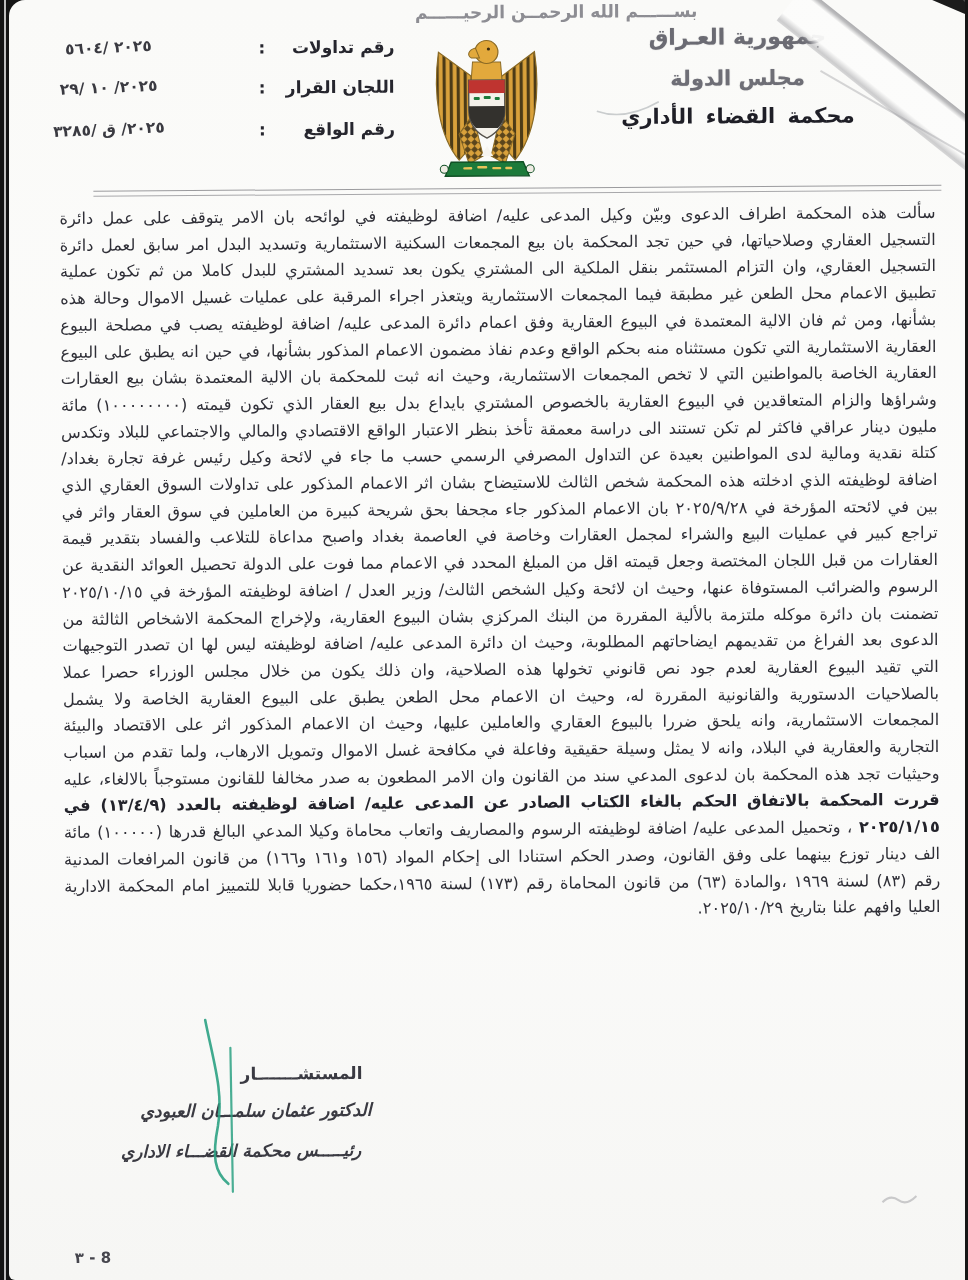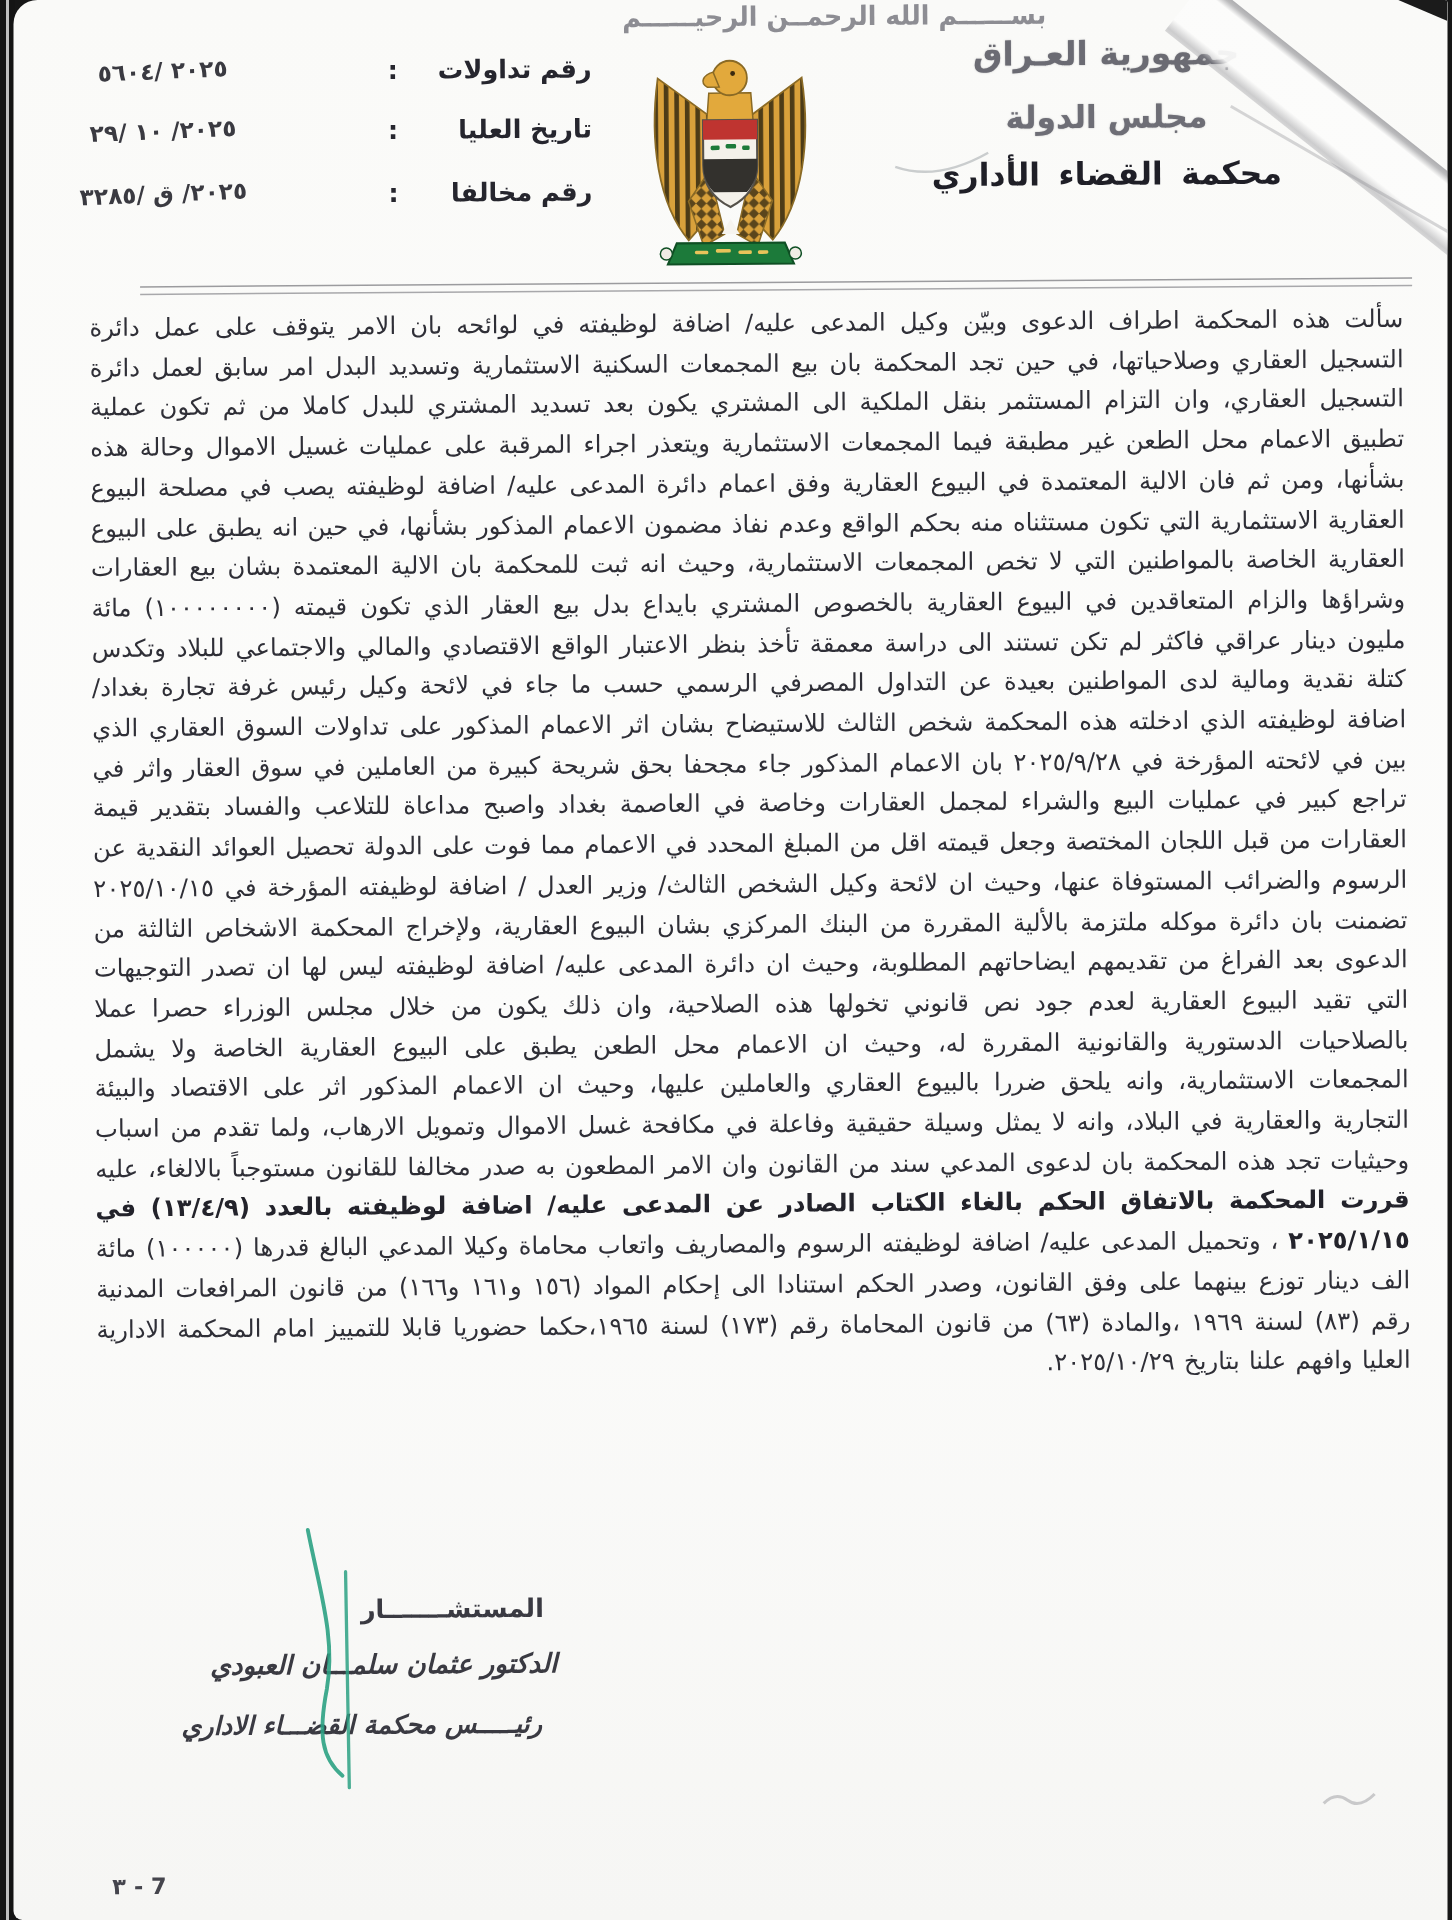--- a/index.html
+++ b/index.html
@@ -152,49 +152,49 @@
     <div class="fields">
       <div class="frow r1">
         <div class="lab">
           <span>رقم تداولات</span>
           <span class="colon">:</span>
         </div>
         <div class="val">٢٠٢٥ /٥٦٠٤</div>
       </div>
       <div class="frow r2">
         <div class="lab">
-          <span>تاريخ العليا</span>
+          <span>اللجان القرار</span>
           <span class="colon">:</span>
         </div>
         <div class="val">٢٠٢٥/ ١٠ /٢٩</div>
       </div>
       <div class="frow r3">
         <div class="lab">
-          <span>رقم مخالفا</span>
+          <span>رقم الواقع</span>
           <span class="colon">:</span>
         </div>
         <div class="val">٢٠٢٥/ ق /٣٢٨٥</div>
       </div>
     </div>
 
     <div class="rule"></div>
 
     <div class="body-text"><span>سألت هذه المحكمة اطراف الدعوى وبيّن وكيل المدعى عليه/ اضافة لوظيفته في لوائحه بان الامر يتوقف على عمل دائرة التسجيل العقاري وصلاحياتها، في حين تجد المحكمة بان بيع المجمعات السكنية الاستثمارية وتسديد البدل امر سابق لعمل دائرة التسجيل العقاري، وان التزام المستثمر بنقل الملكية الى المشتري يكون بعد تسديد المشتري للبدل كاملا من ثم تكون عملية تطبيق الاعمام محل الطعن غير مطبقة فيما المجمعات الاستثمارية ويتعذر اجراء المرقبة على عمليات غسيل الاموال وحالة هذه بشأنها، ومن ثم فان الالية المعتمدة في البيوع العقارية وفق اعمام دائرة المدعى عليه/ اضافة لوظيفته يصب في مصلحة البيوع العقارية الاستثمارية التي تكون مستثناه منه بحكم الواقع وعدم نفاذ مضمون الاعمام المذكور بشأنها، في حين انه يطبق على البيوع العقارية الخاصة بالمواطنين التي لا تخص المجمعات الاستثمارية، وحيث انه ثبت للمحكمة بان الالية المعتمدة بشان بيع العقارات وشراؤها والزام المتعاقدين في البيوع العقارية بالخصوص المشتري بايداع بدل بيع العقار الذي تكون قيمته (١٠٠٠٠٠٠٠٠) مائة مليون دينار عراقي فاكثر لم تكن تستند الى دراسة معمقة تأخذ بنظر الاعتبار الواقع الاقتصادي والمالي والاجتماعي للبلاد وتكدس كتلة نقدية ومالية لدى المواطنين بعيدة عن التداول المصرفي الرسمي حسب ما جاء في لائحة وكيل رئيس غرفة تجارة بغداد/ اضافة لوظيفته الذي ادخلته هذه المحكمة شخص الثالث للاستيضاح بشان اثر الاعمام المذكور على تداولات السوق العقاري الذي بين في لائحته المؤرخة في ٢٠٢٥/٩/٢٨ بان الاعمام المذكور جاء مجحفا بحق شريحة كبيرة من العاملين في سوق العقار واثر في تراجع كبير في عمليات البيع والشراء لمجمل العقارات وخاصة في العاصمة بغداد واصبح مداعاة للتلاعب والفساد بتقدير قيمة العقارات من قبل اللجان المختصة وجعل قيمته اقل من المبلغ المحدد في الاعمام مما فوت على الدولة تحصيل العوائد النقدية عن الرسوم والضرائب المستوفاة عنها، وحيث ان لائحة وكيل الشخص الثالث/ وزير العدل / اضافة لوظيفته المؤرخة في ٢٠٢٥/١٠/١٥ تضمنت بان دائرة موكله ملتزمة بالألية المقررة من البنك المركزي بشان البيوع العقارية، ولإخراج المحكمة الاشخاص الثالثة من الدعوى بعد الفراغ من تقديمهم ايضاحاتهم المطلوبة، وحيث ان دائرة المدعى عليه/ اضافة لوظيفته ليس لها ان تصدر التوجيهات التي تقيد البيوع العقارية لعدم جود نص قانوني تخولها هذه الصلاحية، وان ذلك يكون من خلال مجلس الوزراء حصرا عملا بالصلاحيات الدستورية والقانونية المقررة له، وحيث ان الاعمام محل الطعن يطبق على البيوع العقارية الخاصة ولا يشمل المجمعات الاستثمارية، وانه يلحق ضررا بالبيوع العقاري والعاملين عليها، وحيث ان الاعمام المذكور اثر على الاقتصاد والبيئة التجارية والعقارية في البلاد، وانه لا يمثل وسيلة حقيقية وفاعلة في مكافحة غسل الاموال وتمويل الارهاب، ولما تقدم من اسباب وحيثيات تجد هذه المحكمة بان لدعوى المدعي سند من القانون وان الامر المطعون به صدر مخالفا للقانون مستوجباً بالالغاء، عليه </span><span class="decree">قررت المحكمة بالاتفاق الحكم بالغاء الكتاب الصادر عن المدعى عليه/ اضافة لوظيفته بالعدد (١٣/٤/٩) في ٢٠٢٥/١/١٥</span><span> ، وتحميل المدعى عليه/ اضافة لوظيفته الرسوم والمصاريف واتعاب محاماة وكيلا المدعي البالغ قدرها (١٠٠٠٠٠) مائة الف دينار توزع بينهما على وفق القانون، وصدر الحكم استنادا الى إحكام المواد (١٥٦ و١٦١ و١٦٦) من قانون المرافعات المدنية رقم (٨٣) لسنة ١٩٦٩ ،والمادة (٦٣) من قانون المحاماة رقم (١٧٣) لسنة ١٩٦٥،حكما حضوريا قابلا للتمييز امام المحكمة الادارية العليا وافهم علنا بتاريخ ٢٠٢٥/١٠/٢٩.</span></div>
 
     <div class="sig-block">
       <div class="sig-title">المستشـــــــار</div>
       <div class="sig-name">الدكتور عثمان سلمـــان العبودي</div>
       <div class="sig-role">رئيـــــس محكمة القضـــاء الاداري</div>
     </div>
     <svg class="sig-ink" viewBox="0 0 96 190">
       <path d="M34,8 C42,50 52,80 46,114 C40,144 42,160 56,172" fill="none" stroke="#2ba183" stroke-width="2.6" stroke-linecap="round" opacity="0.9"></path>
       <path d="M59,36 C59.5,85 60,135 60.5,180" fill="none" stroke="#2ba183" stroke-width="2.2" stroke-linecap="round" opacity="0.85"></path>
     </svg>
 
-    <div class="page-num">7 - ٣</div>
+    <div class="page-num">8 - ٣</div>
 
     <svg class="decor" viewBox="0 0 956 1280">
       <path d="M590,112 Q618,122 652,103" fill="none" stroke="#9aa0a4" stroke-width="1.6" opacity="0.5"></path>
       <path d="M868,1205 q8,-8 16,-2 q8,6 18,-4" fill="none" stroke="#b5b5b8" stroke-width="2" opacity="0.7"></path>
     </svg>
 
   </div>
 
   <div class="fold-band"></div>
   <div class="fold-line2"></div>

